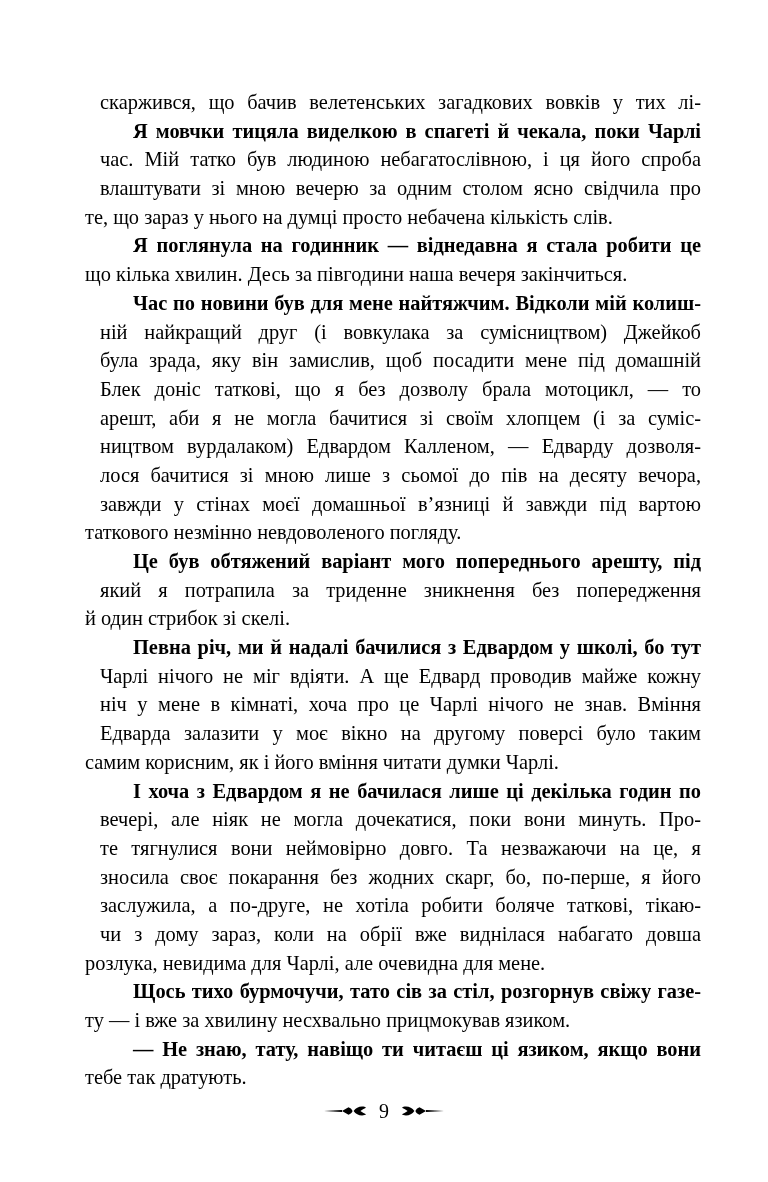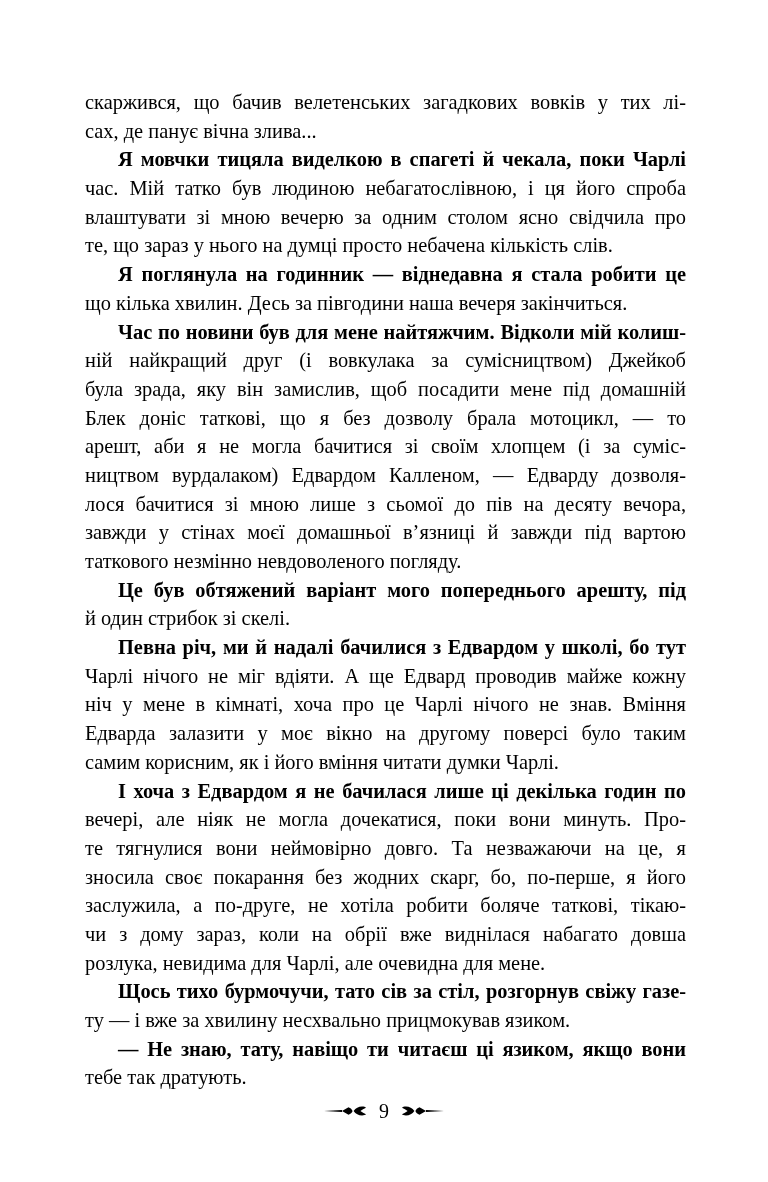--- a/index.html
+++ b/index.html
@@ -44,20 +44,21 @@
     color: #000000;
     white-space: pre;
     letter-spacing: 0;
   }
 
   
   .ln.j {
     text-align: justify;
     text-align-last: justify;
     white-space: normal;
+    margin-left: 15px;
   }
 
   
   .ln.last {
     text-align: left;
     text-align-last: left;
     white-space: pre;
   }
 
   
@@ -92,21 +93,20 @@
   }
 </style>
 </head>
 <body>
 
 <div class="page">
 
   <div class="text-block">
       <div>
         <div class="ln j">скаржився, що бачив велетенських загадкових вовків у тих лі-</div>
-        <div class="ln last">сах, де панує вічна злива...</div>
       </div>
       <div>
         <div class="ln j indent">Я мовчки тицяла виделкою в спагеті й чекала, поки Чарлі</div>
         <div class="ln j">час. Мій татко був людиною небагатослівною, і ця його спроба</div>
         <div class="ln j">влаштувати зі мною вечерю за одним столом ясно свідчила про</div>
         <div class="ln last">те, що зараз у нього на думці просто небачена кількість слів.</div>
       </div>
       <div>
         <div class="ln j indent">Я поглянула на годинник — віднедавна я стала робити це</div>
         <div class="ln last">що кілька хвилин. Десь за півгодини наша вечеря закінчиться.</div>
@@ -117,20 +117,21 @@
         <div class="ln j">була зрада, яку він замислив, щоб посадити мене під домашній</div>
         <div class="ln j">Блек доніс таткові, що я без дозволу брала мотоцикл, — то</div>
         <div class="ln j">арешт, аби я не могла бачитися зі своїм хлопцем (і за суміс-</div>
         <div class="ln j">ництвом вурдалаком) Едвардом Калленом, — Едварду дозволя-</div>
         <div class="ln j">лося бачитися зі мною лише з сьомої до пів на десяту вечора,</div>
         <div class="ln j">завжди у стінах моєї домашньої в’язниці й завжди під вартою</div>
         <div class="ln last">таткового незмінно невдоволеного погляду.</div>
       </div>
       <div>
         <div class="ln j indent">Це був обтяжений варіант мого попереднього арешту, під</div>
+        <div class="ln j">який я потрапила за триденне зникнення без попередження</div>
         <div class="ln last">й один стрибок зі скелі.</div>
       </div>
       <div>
         <div class="ln j indent">Певна річ, ми й надалі бачилися з Едвардом у школі, бо тут</div>
         <div class="ln j">Чарлі нічого не міг вдіяти. А ще Едвард проводив майже кожну</div>
         <div class="ln j">ніч у мене в кімнаті, хоча про це Чарлі нічого не знав. Вміння</div>
         <div class="ln j">Едварда залазити у моє вікно на другому поверсі було таким</div>
         <div class="ln last">самим корисним, як і його вміння читати думки Чарлі.</div>
       </div>
       <div>

